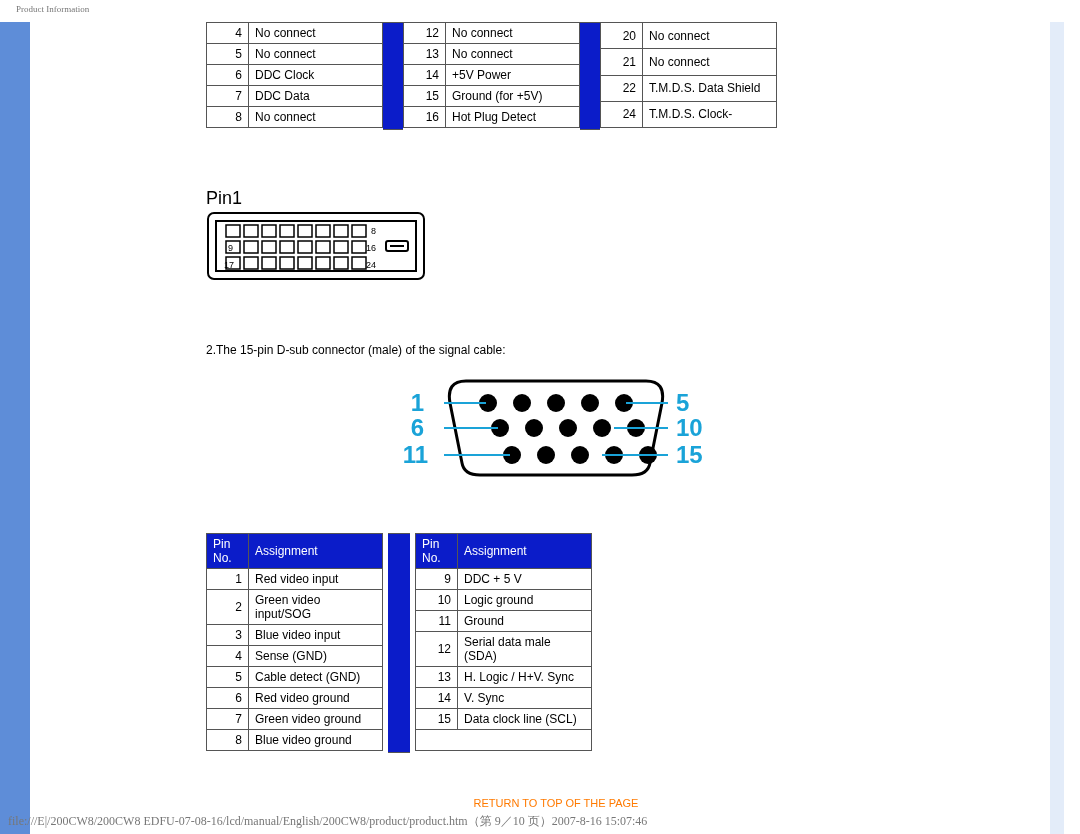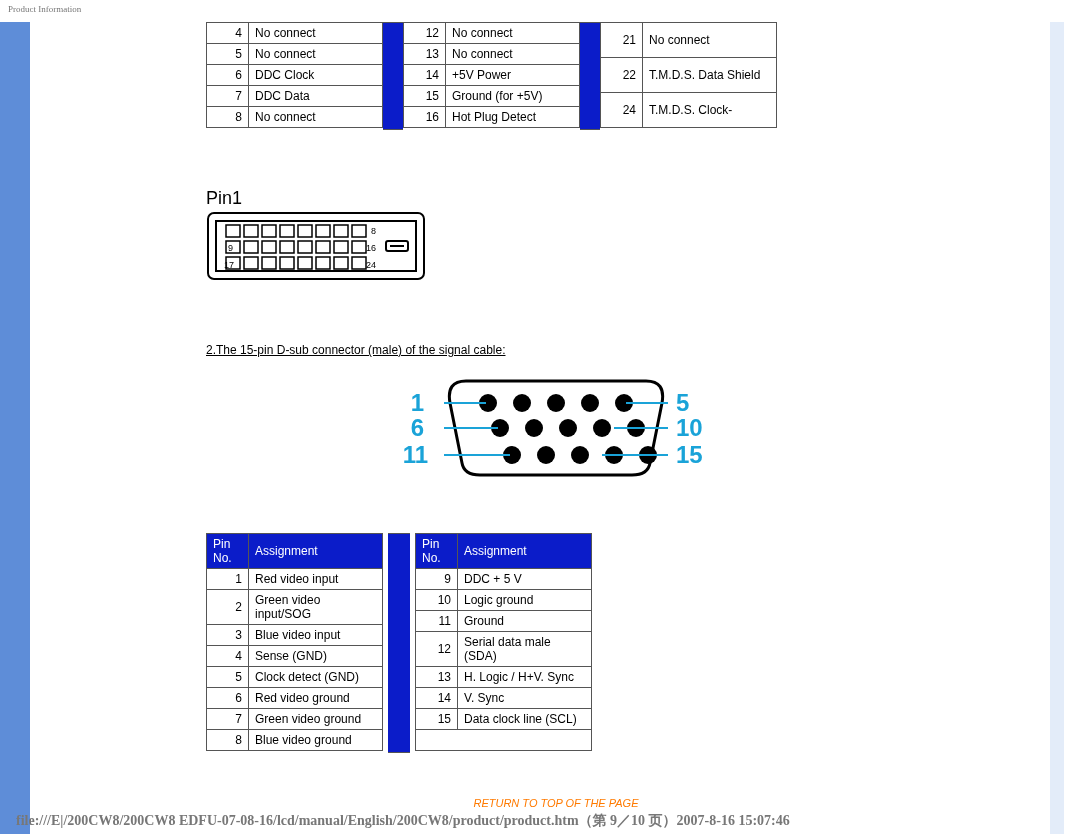--- a/index.html
+++ b/index.html
@@ -6,21 +6,21 @@
   body {
     margin: 0;
     font-family: Arial, Helvetica, sans-serif;
     font-size: 12px;
     background: #fff;
     color: #000;
   }
   .page-header-label {
     position: absolute;
     top: 4px;
-    left: 8px;
+    left: 16px;
     font-size: 9px;
     color: #777;
     font-family: "Times New Roman", serif;
   }
   .outer {
     display: flex;
     padding-top: 22px;
   }
   .leftbar {
     width: 30px;
@@ -70,51 +70,49 @@
   .triple-row .spacer {
     width: 20px;
     background: #0b1cc9;
     border-top: 1px solid #555;
     border-bottom: 1px solid #555;
   }
 
   .pin1-label { margin-top: 58px; font-size: 18px; }
   .dvi-connector-svg { display:block; margin-top: 2px; }
 
-  .sub-desc { margin-top: 62px; font-size: 12px; text-decoration: underline; }
+  .sub-desc { margin-top: 62px; font-size: 12px; }
 
   .dsub-svg { display:block; margin: 6px auto 40px; }
 
   .dsub-tables { display:flex; gap:5px; }
   .dsub-tables .spacer2 {
     width: 22px;
     background: #0b1cc9;
     border-top: 1px solid #555;
     border-bottom: 1px solid #555;
   }
 
   .return-link {
     display:block;
     text-align:center;
     color:#ff7a00;
     font-size:11px;
     text-decoration:none;
     margin-top: 44px;
     margin-bottom: 32px;
-    font-style: italic;
   }
   hr.sep { border:none; border-top:1px solid #888; margin: 0; }
   .page-footer-path {
     position: fixed;
     bottom: 4px;
-    left: 16px;
-    font-size: 14px;
+    left: 8px;
+    font-size: 12px;
     color: #777;
     font-family: "Times New Roman", serif;
-    font-weight: bold;
   }
 </style>
 </head>
 <body>
 
 <div class="page-header-label">Product Information</div>
 
 <div class="outer">
   <div class="leftbar"></div>
   <div class="leftspacer"></div>
@@ -167,20 +165,24 @@
             </tr>
             <tr>
               <td class="num-cell">16</td>
               <td class="sig-cell">Hot Plug Detect</td>
             </tr>
           </tbody>
       </table>
       <div class="spacer"></div>
       <table class="pin-table">
         <tbody id="dvi-c">
+            <tr>
+              <td class="num-cell">20</td>
+              <td class="sig-cell">No connect</td>
+            </tr>
             <tr>
               <td class="num-cell">21</td>
               <td class="sig-cell">No connect</td>
             </tr>
             <tr>
               <td class="num-cell">22</td>
               <td class="sig-cell">T.M.D.S. Data Shield</td>
             </tr>
             <tr>
               <td class="num-cell">24</td>
@@ -307,21 +309,21 @@
             <tr>
               <td class="num-cell">3</td>
               <td class="sig-cell">Blue video input</td>
             </tr>
             <tr>
               <td class="num-cell">4</td>
               <td class="sig-cell">Sense (GND)</td>
             </tr>
             <tr>
               <td class="num-cell">5</td>
-              <td class="sig-cell">Clock detect (GND)</td>
+              <td class="sig-cell">Cable detect (GND)</td>
             </tr>
             <tr>
               <td class="num-cell">6</td>
               <td class="sig-cell">Red video ground</td>
             </tr>
             <tr>
               <td class="num-cell">7</td>
               <td class="sig-cell">Green video ground</td>
             </tr>
             <tr>

